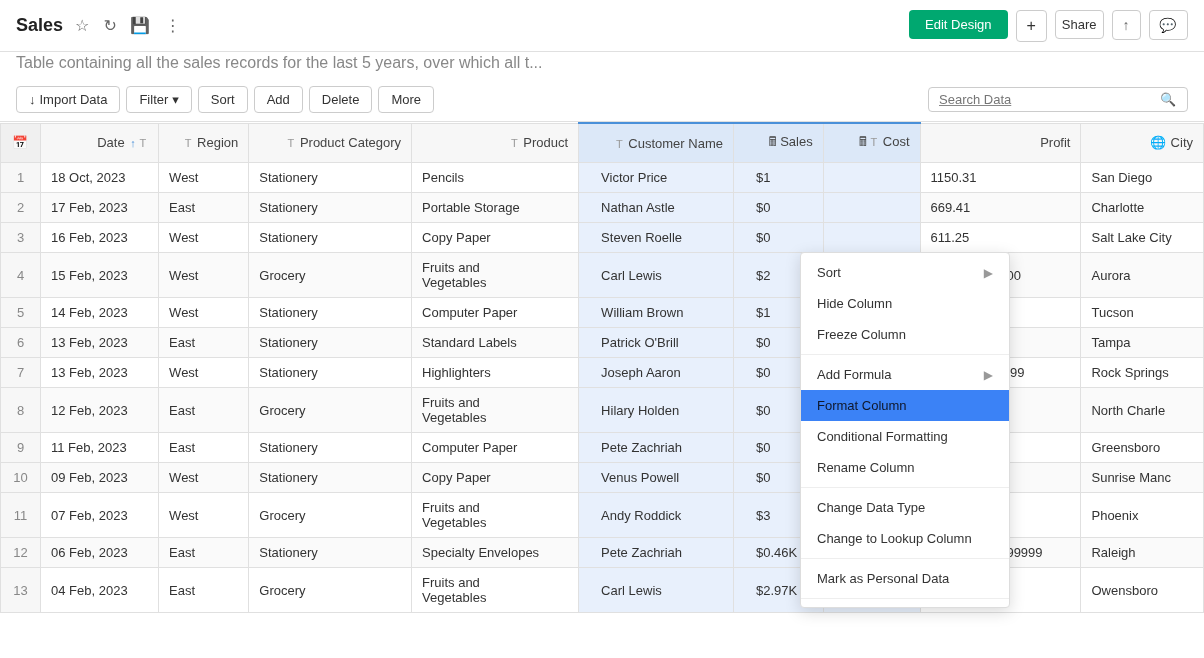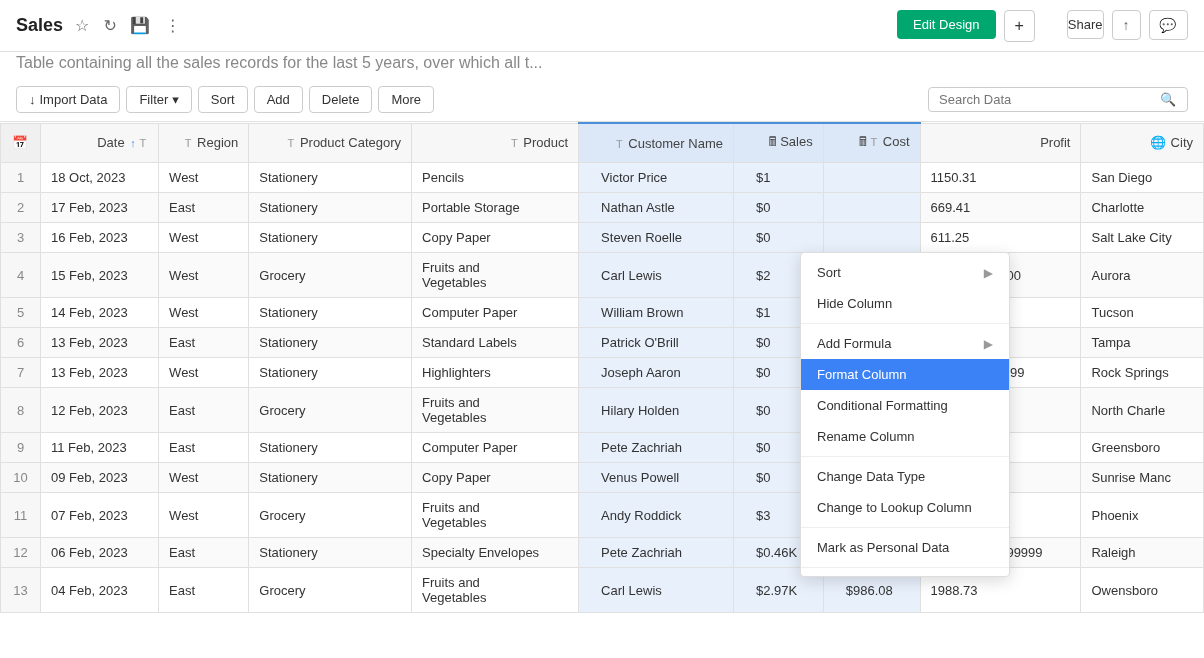--- a/index.html
+++ b/index.html
@@ -7,50 +7,50 @@
 
     
     .app-header { display: flex; align-items: center; justify-content: space-between; padding: 8px 16px; border-bottom: 1px solid #e0e0e0; height: 52px; }
     .header-left { display: flex; align-items: center; gap: 8px; }
     .app-title { font-size: 18px; font-weight: 600; color: #222; }
     .header-icons { display: flex; gap: 6px; align-items: center; }
     .icon-btn { background: none; border: none; cursor: pointer; color: #666; font-size: 16px; padding: 2px 4px; }
     .header-right { display: flex; align-items: flex-start; gap: 8px; }
     .edit-design-btn { background: #00a870; color: #fff; border: none; border-radius: 4px; padding: 7px 16px; font-size: 13px; font-weight: 500; cursor: pointer; }
     .plus-btn { background: none; border: 1px solid #ccc; border-radius: 4px; padding: 6px 10px; cursor: pointer; font-size: 16px; color: #333; }
-    .share-btn { background: none; border: 1px solid #ccc; border-radius: 4px; padding: 6px 0; cursor: pointer; font-size: 13px; color: #333; margin-left: 24px; }
+    .share-btn { background: none; border: 1px solid #ccc; border-radius: 4px; padding: 6px 6px; cursor: pointer; font-size: 13px; color: #333; }
     .upload-btn, .chat-btn { background: none; border: 1px solid #ccc; border-radius: 4px; padding: 6px 10px; cursor: pointer; color: #666; font-size: 14px; }
 
     
     .subtitle { padding: 2px 16px 6px; font-size: 16px; color: #888; }
 
     
     .toolbar { display: flex; align-items: center; padding: 8px 16px; border-bottom: 1px solid #e0e0e0; gap: 6px; }
     .toolbar-btn { background: none; border: 1px solid #ccc; border-radius: 4px; padding: 5px 12px; cursor: pointer; font-size: 13px; color: #333; display: flex; align-items: center; gap: 4px; }
     .toolbar-spacer { flex: 1; }
     .search-box { display: flex; align-items: center; border: 1px solid #ccc; border-radius: 4px; padding: 4px 10px; gap: 6px; width: 260px; }
-    .search-box input { border: none; outline: none; font-size: 13px; color: #888; width: 100%; background: transparent; }
+    .search-box input { border: none; outline: none; font-size: 13px; color: #888; width: 100%; background: transparent; text-decoration: underline; }
 
     
     .table-container { overflow: auto; position: relative; height: calc(100vh - 130px); }
     table { border-collapse: collapse; min-width: 100%; font-size: 13px; }
     thead th { background: #f7f7f7; border: 1px solid #e0e0e0; padding: 8px 10px; text-align: right; font-weight: 500; white-space: nowrap; position: sticky; top: 0; z-index: 2; color: #444; }
     thead th.col-num { width: 40px; text-align: center; background: #f0f0f0; }
     thead th.highlighted { background: #dce8f8; border-top: 2px solid #4a90d9; }
     tbody td { border: 1px solid #e0e0e0; padding: 7px 10px; white-space: nowrap; color: #333; }
     tbody tr:nth-child(even) { background: #fafafa; }
     tbody td.row-num { text-align: center; background: #f7f7f7; color: #888; border: 1px solid #e0e0e0; }
     tbody td.highlighted { background: #e8f0fc; padding-left: 22px; }
     .col-icon { font-size: 11px; color: #999; margin-right: 2px; }
     .sort-icon { font-size: 11px; color: #4a90d9; margin-left: 2px; }
 
     
     .context-menu { position: absolute; top: 130px; left: 800px; background: #fff; border: 1px solid #ddd; border-radius: 4px; box-shadow: 0 4px 16px rgba(0,0,0,0.15); z-index: 100; min-width: 210px; padding: 4px 0; }
     .menu-item { padding: 8px 16px; cursor: pointer; display: flex; align-items: center; justify-content: space-between; font-size: 13px; color: #333; }
-    .menu-item.active { background: #3b82f6; color: #ffffff; }
+    .menu-item.active { background: #3b82f6; color: #0f172a; }
     .menu-item .arrow { color: #999; font-size: 12px; }
     .menu-divider { border: none; border-top: 1px solid #eee; margin: 4px 0; }
   </style>
 </head>
 <body>
 
 <div class="app-header">
   <div class="header-left">
     <span class="app-title">Sales</span>
     <div class="header-icons">
@@ -290,20 +290,23 @@
   </div>
 
   <div class="context-menu" id="context-menu">
   <div class="menu-item">
         <span>Sort</span>
         <span class="arrow">▶</span>
       </div>
       <div class="menu-item">
         <span>Hide Column</span>
       </div>
+      <div class="menu-item">
+        <span>Freeze Column</span>
+      </div>
       <hr class="menu-divider">
       <div class="menu-item">
         <span>Add Formula</span>
         <span class="arrow">▶</span>
       </div>
       <div class="menu-item active">
         <span>Format Column</span>
       </div>
       <div class="menu-item">
         <span>Conditional Formatting</span>

